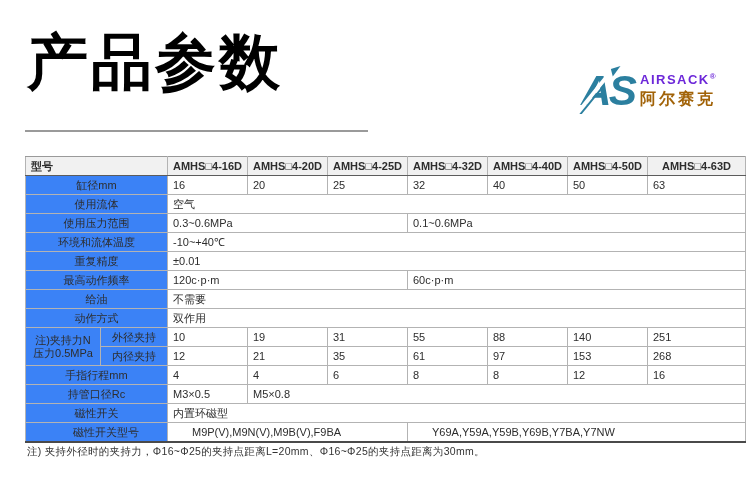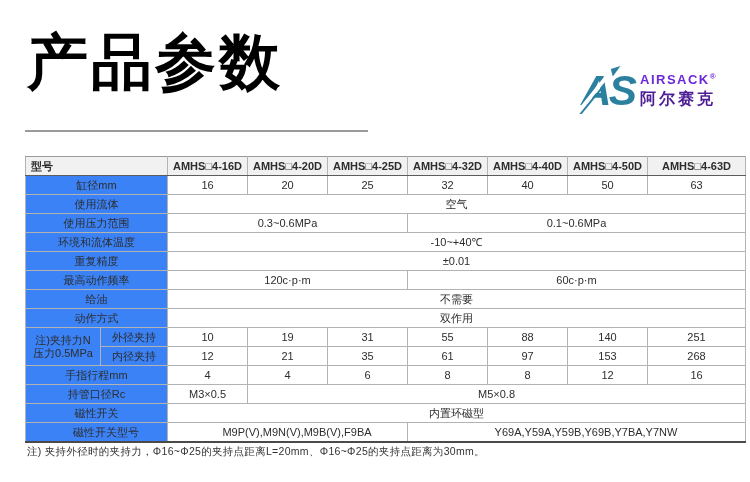--- a/index.html
+++ b/index.html
@@ -13,40 +13,40 @@
   }
   .title-rule{
     position:absolute;left:25px;top:130px;width:343px;height:2px;background:#9a9a9a;
   }
   
   .logo{position:absolute;top:66px;right:34px;display:flex;align-items:center;gap:3px;}
   .logo-mark{width:58px;height:48px;display:block;}
   .logo-text{display:flex;flex-direction:column;justify-content:center;}
   .brand-row{font-size:13px;font-weight:bold;letter-spacing:1.5px;color:#6d28d9;line-height:1.15;}
   .brand-reg{font-size:8px;vertical-align:super;letter-spacing:0;}
-  .brand-cn{font-size:16px;font-weight:bold;letter-spacing:3px;color:#4c1d95;line-height:1.2;}
+  .brand-cn{font-size:16px;font-weight:bold;letter-spacing:3px;color:#a16207;line-height:1.2;}
   
   .spec-table{
     position:absolute;left:25px;top:156px;width:720px;
     border-collapse:collapse;table-layout:fixed;
     font-size:11px;color:#2d2d2d;
   }
   .spec-table th,.spec-table td{
     border:1px solid #b3b3b3;height:16px;line-height:13px;padding:1px 5px;
     overflow:hidden;
   }
   .spec-table thead th{
     background:#f1f1f1;font-weight:bold;text-align:center;
     border-bottom:1px solid #5c5c5c;border-top:1px solid #9a9a9a;
   }
   .spec-table thead th.corner{text-align:left;}
   .spec-table td.lbl{
     background:#3b82f6;text-align:center;white-space:pre-line;font-weight:normal;
   }
-  .spec-table td.val{text-align:center;background:#ffffff;}
+  .spec-table td.val{background:#ffffff;}
   .spec-table tbody tr:last-child td{border-bottom:2px solid #4a4a4a;padding-left:24px;}
   
   .footnote{
     position:absolute;left:27px;top:445px;font-size:10.5px;color:#333;letter-spacing:0.3px;
   }
 </style>
 </head>
 <body>
 
 <div class="page-title">产品参数</div>

